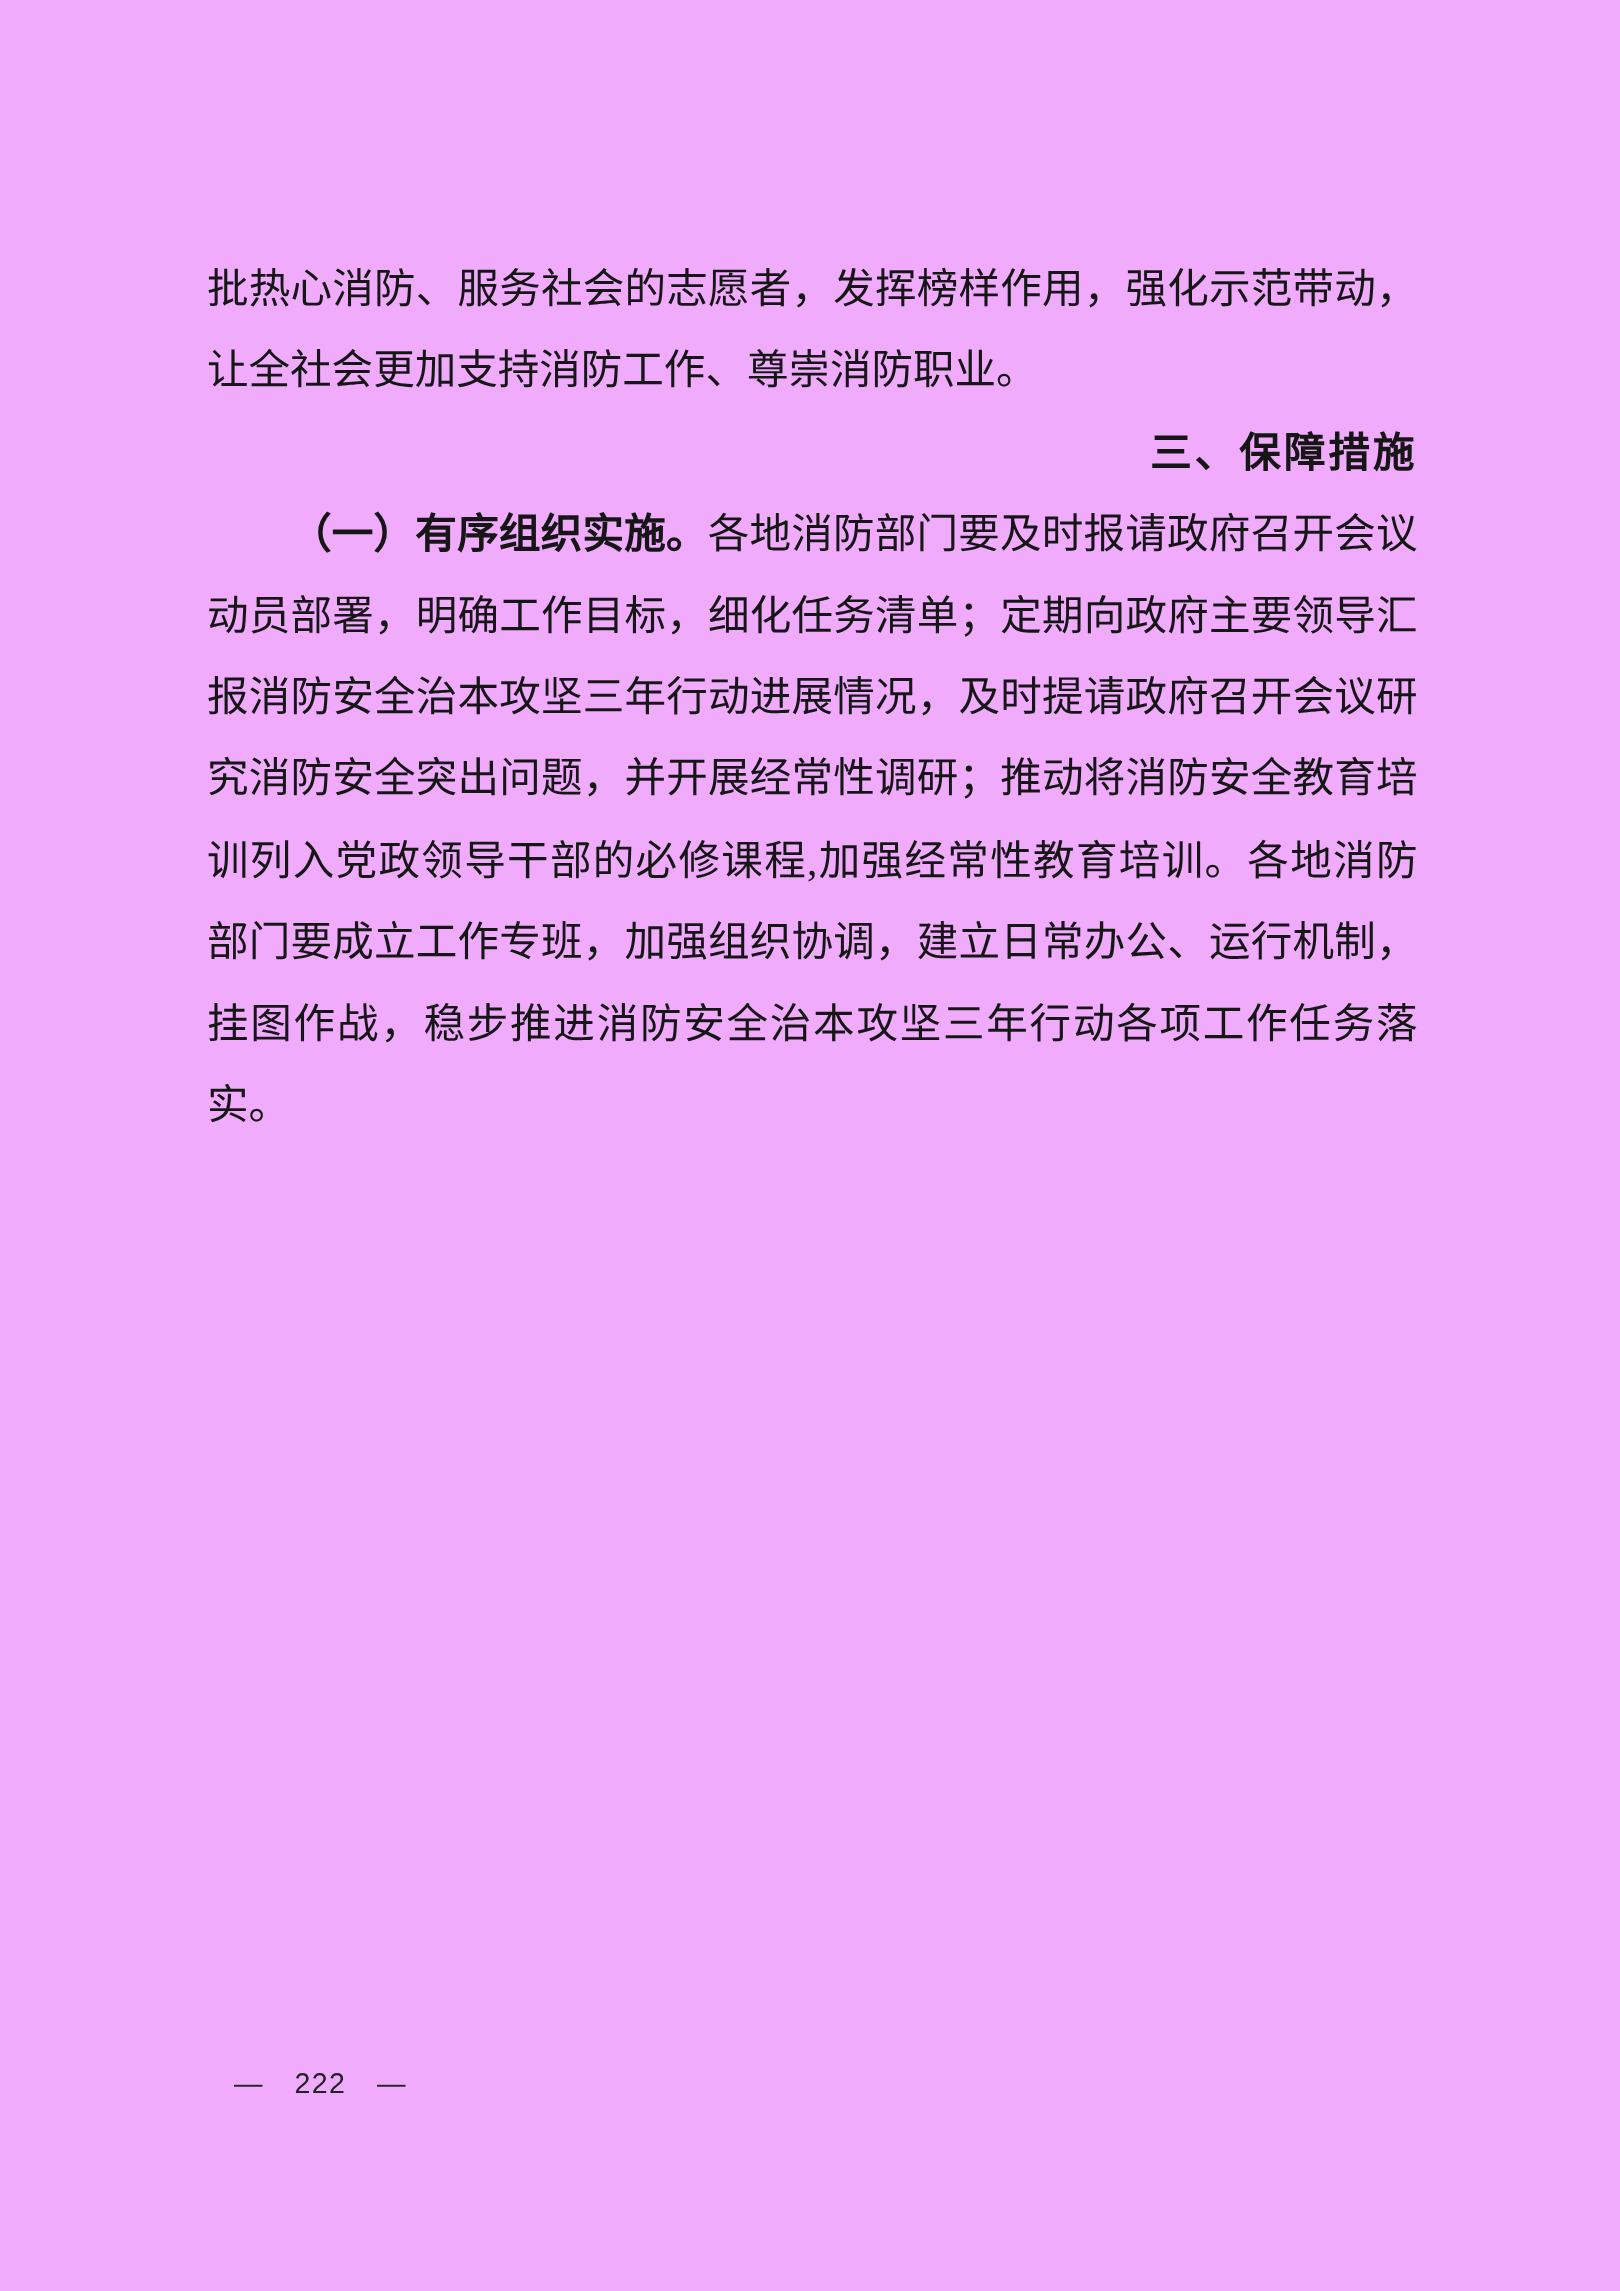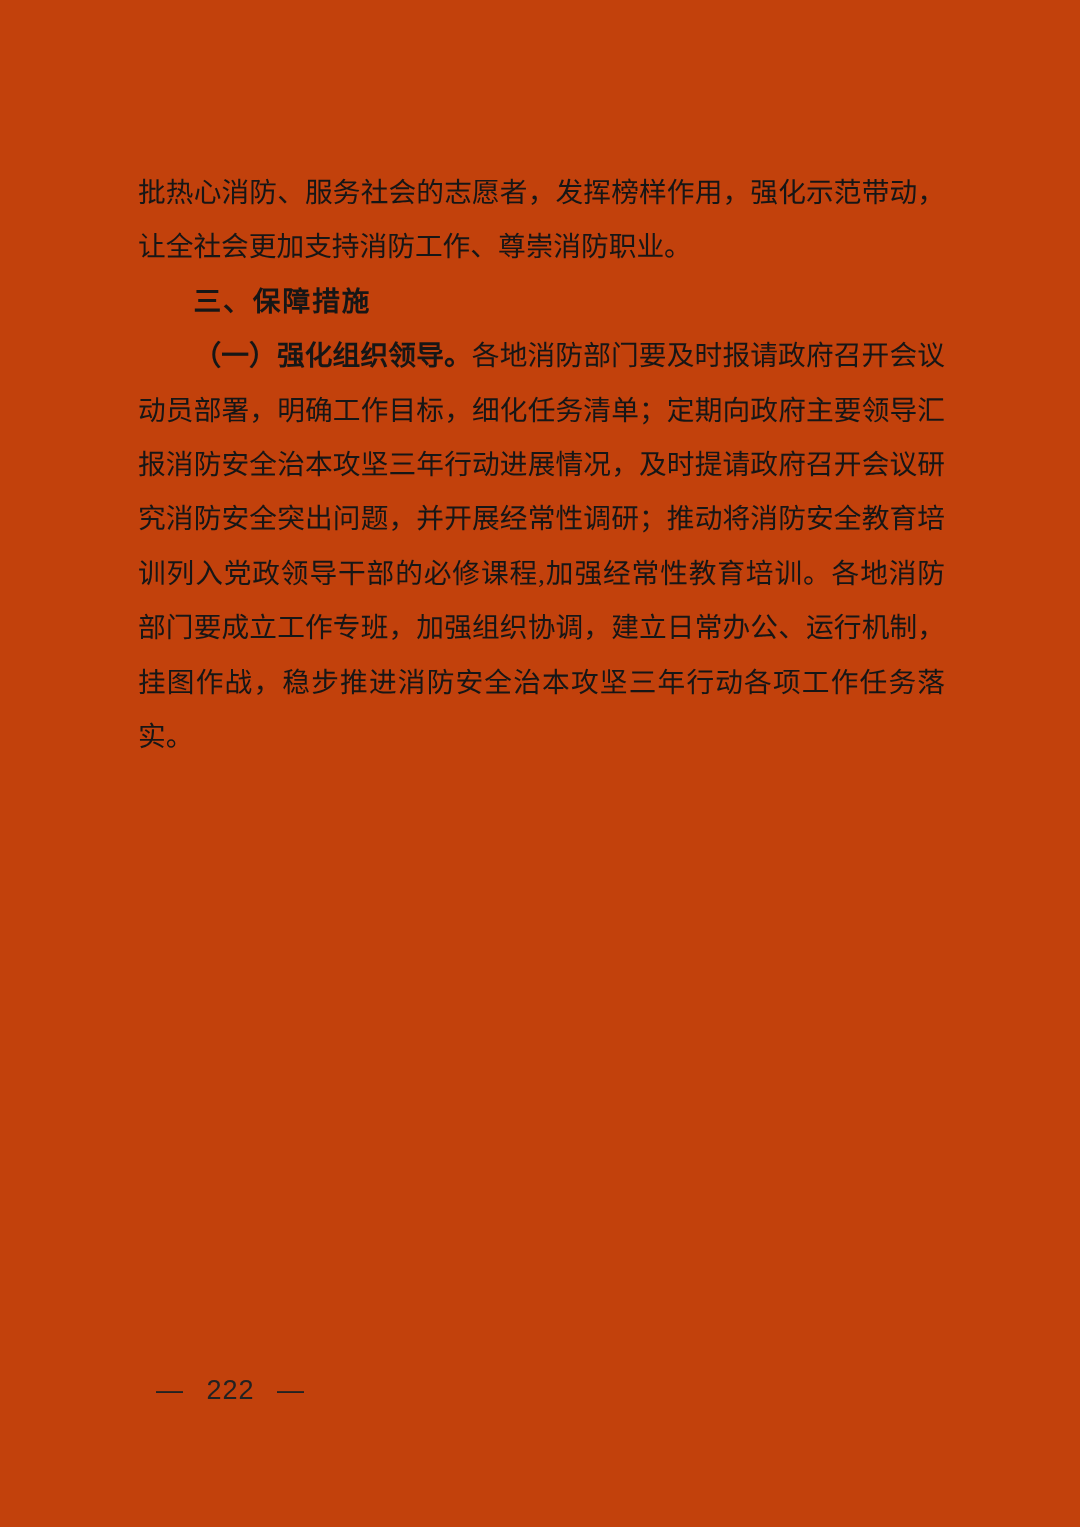--- a/index.html
+++ b/index.html
@@ -4,21 +4,21 @@
 <style>
   html, body {
     margin: 0;
     padding: 0;
     background: #ffffff;
   }
   .page {
     position: relative;
     width: 1080px;
     height: 1527px;
-    background: #c2410c;
+    background: #f0abfc;
     overflow: hidden;
     font-family: "Liberation Serif", "DejaVu Serif", serif;
     color: #161616;
   }
   .doc {
     position: absolute;
     left: 138px;
     top: 166px;
     width: 807px;
   }
@@ -30,52 +30,52 @@
     text-align: justify;
     text-justify: inter-ideograph;
     text-indent: 2em;
     word-break: break-all;
   }
   .para.continuation {
     text-indent: 0;
   }
   .para.heading {
     font-weight: 700;
-    text-align: left;
+    text-align: right;
     font-family: "Liberation Sans", "DejaVu Sans", sans-serif;
     letter-spacing: 2px;
   }
   .lead {
     font-weight: 700;
     font-family: "Liberation Sans", "DejaVu Sans", sans-serif;
   }
   .footer {
     position: absolute;
     left: 156px;
     top: 1372px;
-    font-size: 27px;
+    font-size: 19px;
     line-height: 36px;
     font-family: "Liberation Sans", "DejaVu Sans", sans-serif;
     color: #222222;
     letter-spacing: 1px;
     word-spacing: 14px;
   }
 </style>
 </head>
 <body>
 
 <div class="page">
 
   <div class="doc">
 
     <p class="para continuation">批热心消防、服务社会的志愿者，发挥榜样作用，强化示范带动，让全社会更加支持消防工作、尊崇消防职业。</p>
 
     <p class="para heading">三、保障措施</p>
 
-    <p class="para"><span class="lead">（一）强化组织领导。</span><span>各地消防部门要及时报请政府召开会议动员部署，明确工作目标，细化任务清单；定期向政府主要领导汇报消防安全治本攻坚三年行动进展情况，及时提请政府召开会议研究消防安全突出问题，并开展经常性调研；推动将消防安全教育培训列入党政领导干部的必修课程,加强经常性教育培训。各地消防部门要成立工作专班，加强组织协调，建立日常办公、运行机制，挂图作战，稳步推进消防安全治本攻坚三年行动各项工作任务落实。</span></p>
+    <p class="para"><span class="lead">（一）有序组织实施。</span><span>各地消防部门要及时报请政府召开会议动员部署，明确工作目标，细化任务清单；定期向政府主要领导汇报消防安全治本攻坚三年行动进展情况，及时提请政府召开会议研究消防安全突出问题，并开展经常性调研；推动将消防安全教育培训列入党政领导干部的必修课程,加强经常性教育培训。各地消防部门要成立工作专班，加强组织协调，建立日常办公、运行机制，挂图作战，稳步推进消防安全治本攻坚三年行动各项工作任务落实。</span></p>
 
 
 
   </div>
 
   <div class="footer">— 222 —</div>
 
 </div>
 
 </body></html>

